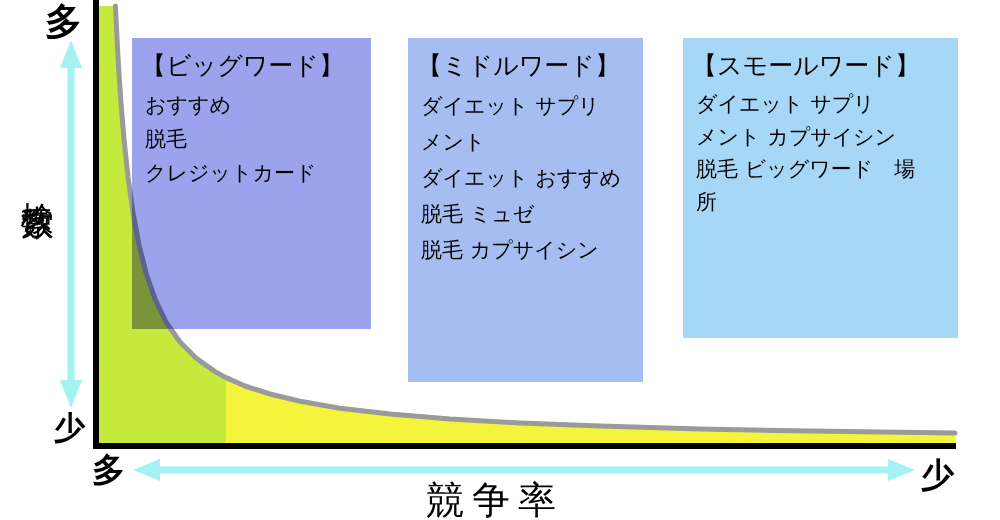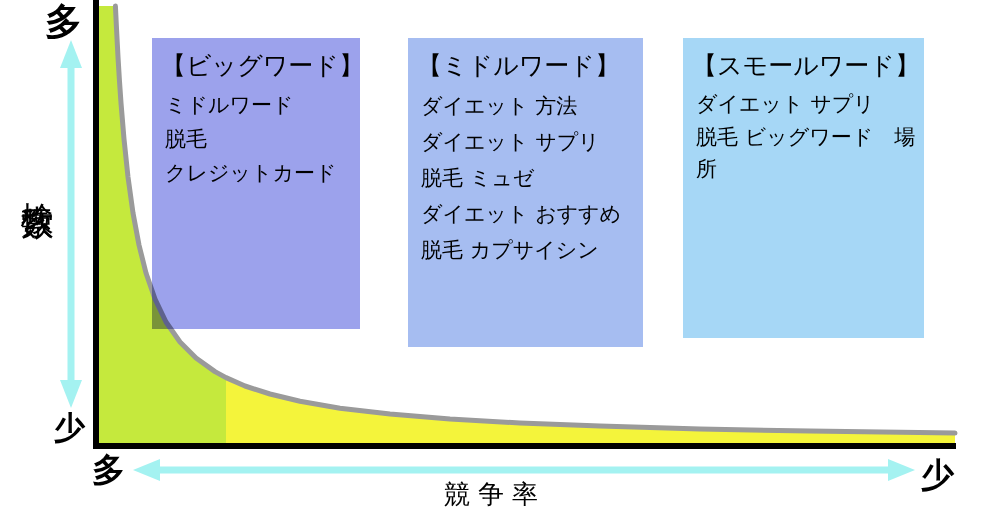--- a/index.html
+++ b/index.html
@@ -12,33 +12,33 @@
   .y-top{left:45px;top:3px;font-size:37px;}
   .y-bottom{left:54px;top:412px;font-size:31px;}
   .x-left{left:92px;top:453px;font-size:33px;}
   .x-right{left:921px;top:458px;font-size:33px;}
   .y-title{
     position:absolute;left:19px;top:176px;font-size:33px;line-height:1.1;
     writing-mode:vertical-rl;text-orientation:upright;letter-spacing:3px;
   }
   .x-title{
     position:absolute;left:380px;top:481px;width:230px;text-align:center;
-    font-size:26px;letter-spacing:8px;line-height:1;
+    font-size:38px;letter-spacing:8px;line-height:1;
   }
   .kw-box{position:absolute;top:38px;padding:12px 12px 10px 13px;box-sizing:border-box;}
   .kw-box .box-title{font-size:25px;line-height:1.25;margin:0 0 7px -4px;white-space:nowrap;}
   .kw-box .box-line{font-size:21px;white-space:nowrap;}
   .box-big{
-    left:152px;width:208px;height:291px;background:#9CA2EC;
+    left:132px;width:239px;height:291px;background:#9CA2EC;
     mix-blend-mode:multiply;
   }
   .box-big .box-line{line-height:34px;}
-  .box-mid{left:408px;width:235px;height:309px;background:#A6BDF1;}
+  .box-mid{left:408px;width:235px;height:344px;background:#A6BDF1;}
   .box-mid .box-line{line-height:36px;}
-  .box-small{left:683px;width:241px;height:300px;background:#A6D7F6;}
+  .box-small{left:683px;width:275px;height:300px;background:#A6D7F6;}
   .box-small .box-line{line-height:32.5px;}
 </style>
 </head>
 <body>
 
 <div class="stage">
 
   <svg width="1000" height="520" viewBox="0 0 1000 520">
 
     <path fill="#C5E93D" d="M 99,6 L 115.4,6 118,57 121,103 124,139 128,177 133,213 139,245 146,273 155,299 166,322 180,342 196,358 215,371.6 226,377.6 L 226,446 L 99,446 Z"></path>
@@ -66,34 +66,35 @@
   <div class="axis-end y-top">多</div>
   <div class="axis-end y-bottom">少</div>
   <div class="axis-end x-left">多</div>
   <div class="axis-end x-right">少</div>
 
   <div class="y-title">検索数</div>
   <div class="x-title">競争率</div>
 
   <div class="kw-box box-big">
     <div class="box-title">【ビッグワード】</div>
-    <div class="box-line">ミドルワード</div>
+    <div class="box-line">おすすめ</div>
     <div class="box-line">脱毛</div>
     <div class="box-line">クレジットカード</div>
   </div>
 
   <div class="kw-box box-mid">
     <div class="box-title">【ミドルワード】</div>
-    <div class="box-line">ダイエット 方法</div>
     <div class="box-line">ダイエット サプリ</div>
+    <div class="box-line">メント</div>
+    <div class="box-line">ダイエット おすすめ</div>
     <div class="box-line">脱毛 ミュゼ</div>
-    <div class="box-line">ダイエット おすすめ</div>
     <div class="box-line">脱毛 カプサイシン</div>
   </div>
 
   <div class="kw-box box-small">
     <div class="box-title">【スモールワード】</div>
     <div class="box-line">ダイエット サプリ</div>
+    <div class="box-line">メント カプサイシン</div>
     <div class="box-line">脱毛 ビッグワード　場</div>
     <div class="box-line">所</div>
   </div>
 
 </div>
 
 </body></html>

